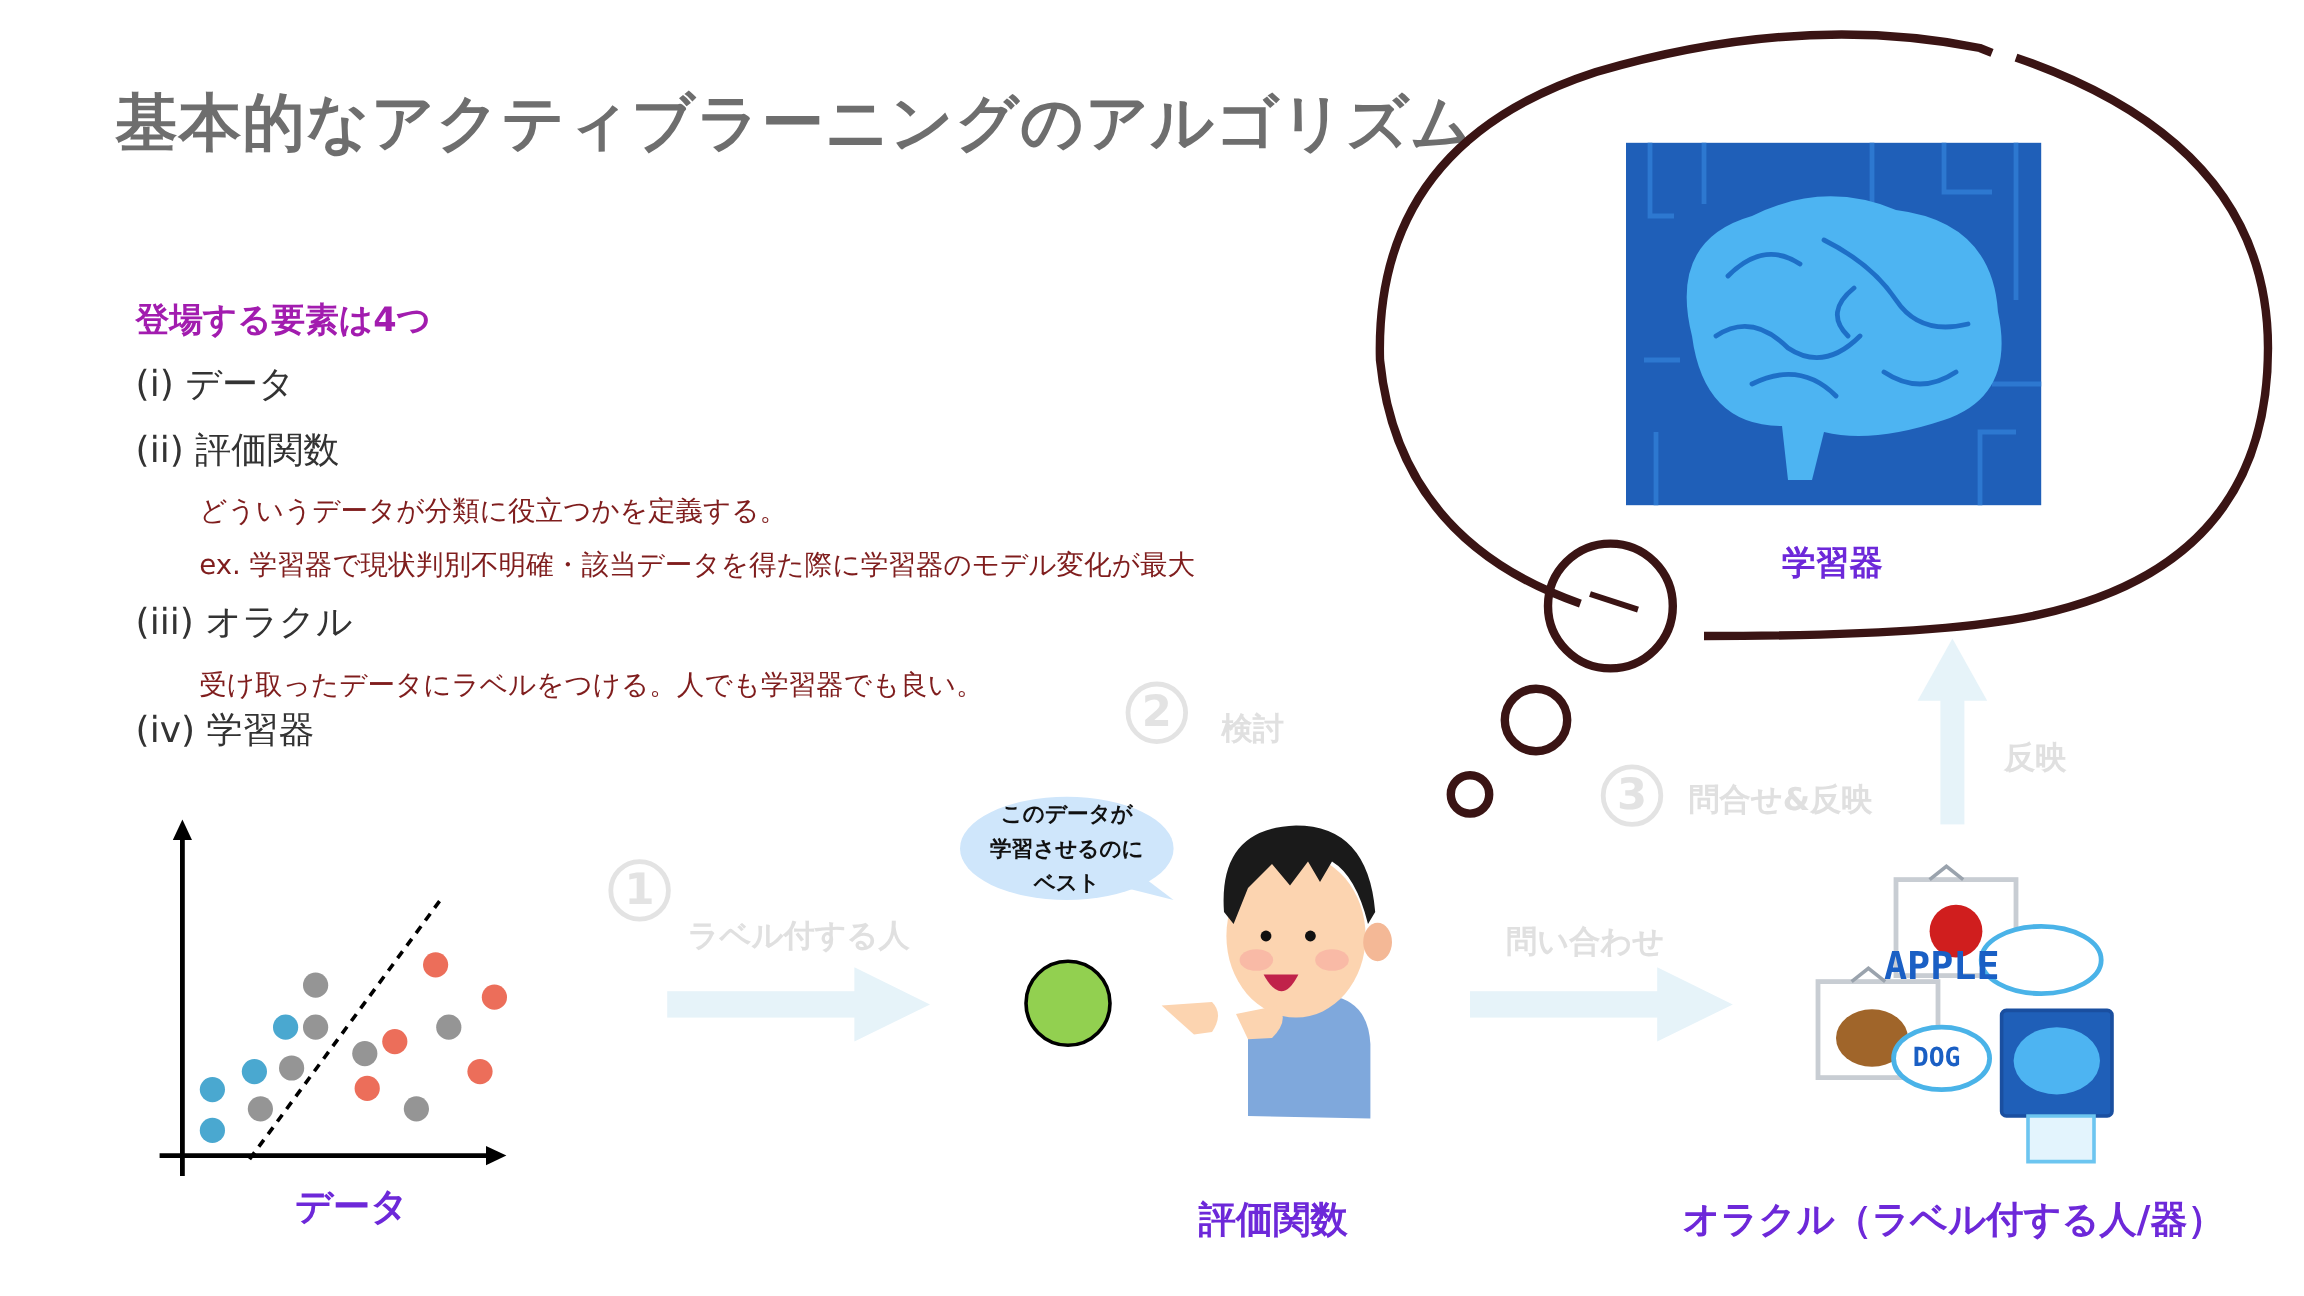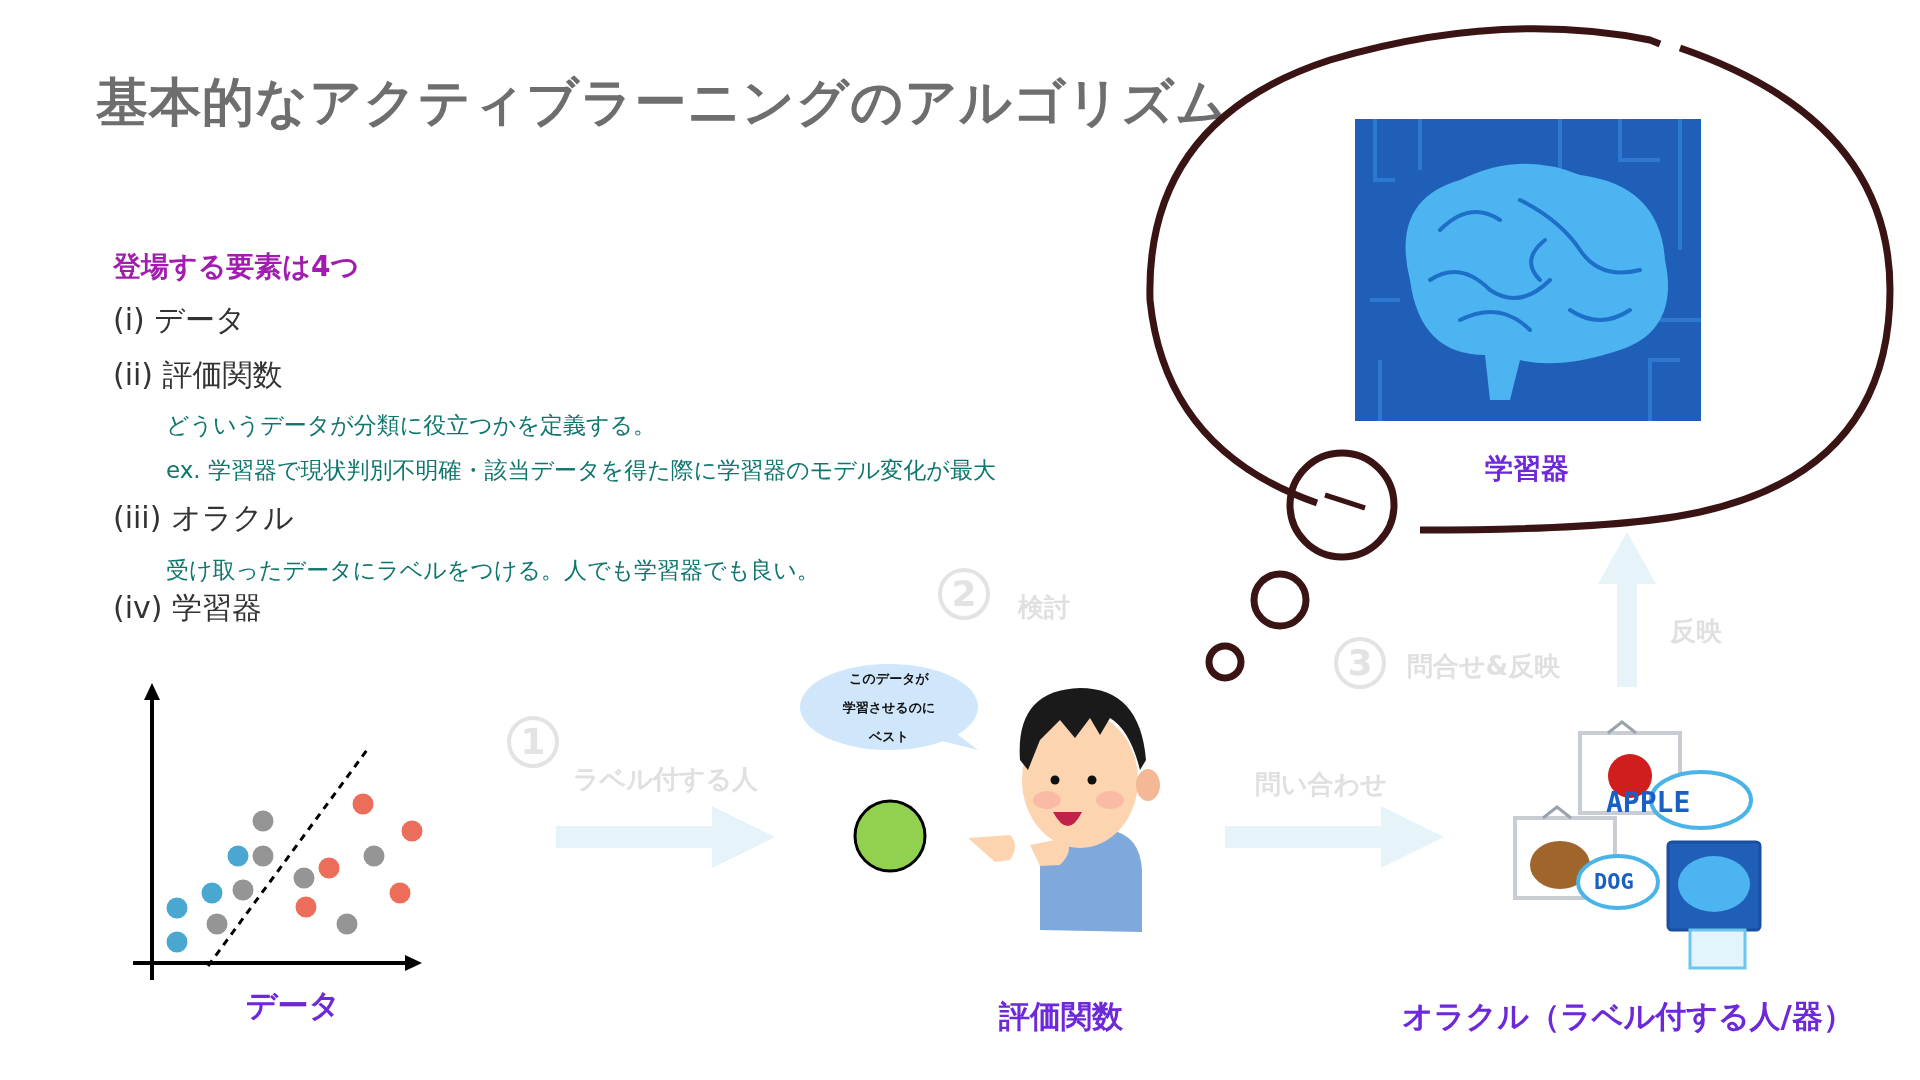--- a/index.html
+++ b/index.html
@@ -2,26 +2,26 @@
 <html><head>
 <meta charset="utf-8">
 <style>
   html, body { margin:0; padding:0; background:#ffffff; }
   body { width:1920px; height:1080px; position:relative; overflow:hidden;
          font-family:"DejaVu Sans", "Liberation Sans", sans-serif; color:#333; }
   .abs { position:absolute; }
   .title { left:96px; top:68px; font-size:52px; font-weight:bold; color:#6e6e6e; letter-spacing:1px; white-space:nowrap; }
   .heading { left:113px; top:248px; font-size:28px; font-weight:bold; color:#a21caf; white-space:nowrap; }
   .item { left:113px; font-size:30px; color:#333; white-space:nowrap; }
-  .sub { left:166px; font-size:23px; color:#0f766e; white-space:nowrap; }
+  .sub { left:166px; font-size:23px; color:#7f1d1d; white-space:nowrap; }
   .step-num { font-size:48px; font-weight:bold; color:#e3e3e3; width:52px; height:52px; border:4px solid #e3e3e3;
               border-radius:50%; display:flex; align-items:center; justify-content:center; line-height:1; box-sizing:border-box; font-size:36px; }
   .step-label { font-size:26px; font-weight:bold; color:#e0e0e0; white-space:nowrap; }
   .caption { font-size:31px; font-weight:bold; color:#6d28d9; white-space:nowrap; transform:translateX(-50%); }
-  .bubble-text { font-size:13px; font-weight:bold; color:#111; text-align:center; line-height:29px; }
+  .bubble-text { font-size:18px; font-weight:bold; color:#111; text-align:center; line-height:29px; }
   .apple-tag, .dog-tag { font-family:"DejaVu Sans Mono", monospace; font-weight:bold; color:#1a5fc4; }
 </style>
 </head>
 <body>
 
 <div class="abs title">基本的なアクティブラーニングのアルゴリズム</div>
 
 <div class="abs heading">登場する要素は4つ</div>
 <div class="abs item" style="top:300px">(i) データ</div>
 <div class="abs item" style="top:355px">(ii) 評価関数</div>
@@ -127,21 +127,21 @@
     <path d="M1543 818 L1557 807 L1571 818" stroke="#9aa3ad" stroke-width="3" fill="none"></path>
     <ellipse cx="1560" cy="865" rx="30" ry="24" fill="#a0652a"></ellipse>
     <rect x="1668" y="842" width="92" height="88" fill="#1f5fb8" stroke="#1a4fa0" stroke-width="3" rx="4"></rect>
     <ellipse cx="1714" cy="884" rx="36" ry="28" fill="#4db4f2"></ellipse>
     <path d="M1690 930 L1690 968 L1745 968 L1745 930 Z" fill="#e3f4fd" stroke="#6cc5f0" stroke-width="3"></path>
     <ellipse cx="1701" cy="800" rx="50" ry="28" fill="#fff" stroke="#4ab3e8" stroke-width="4"></ellipse>
     <ellipse cx="1618" cy="882" rx="40" ry="26" fill="#fff" stroke="#4ab3e8" stroke-width="4"></ellipse>
   </g>
 </svg>
 
-<div class="abs apple-tag" style="left:1606px;top:786px;font-size:28px">APPLE</div>
+<div class="abs apple-tag" style="left:1570px;top:786px;font-size:32px">APPLE</div>
 <div class="abs dog-tag" style="left:1594px;top:869px;font-size:22px">DOG</div>
 
 <div class="abs bubble-text" style="left:800px;top:664px;width:178px">
   <div>このデータが</div>
   <div>学習させるのに</div>
   <div>ベスト</div>
 </div>
 
 <div class="abs step-num" style="left:507px;top:716px">1</div>
 <div class="abs step-label" style="left:573px;top:762px">ラベル付する人</div>

